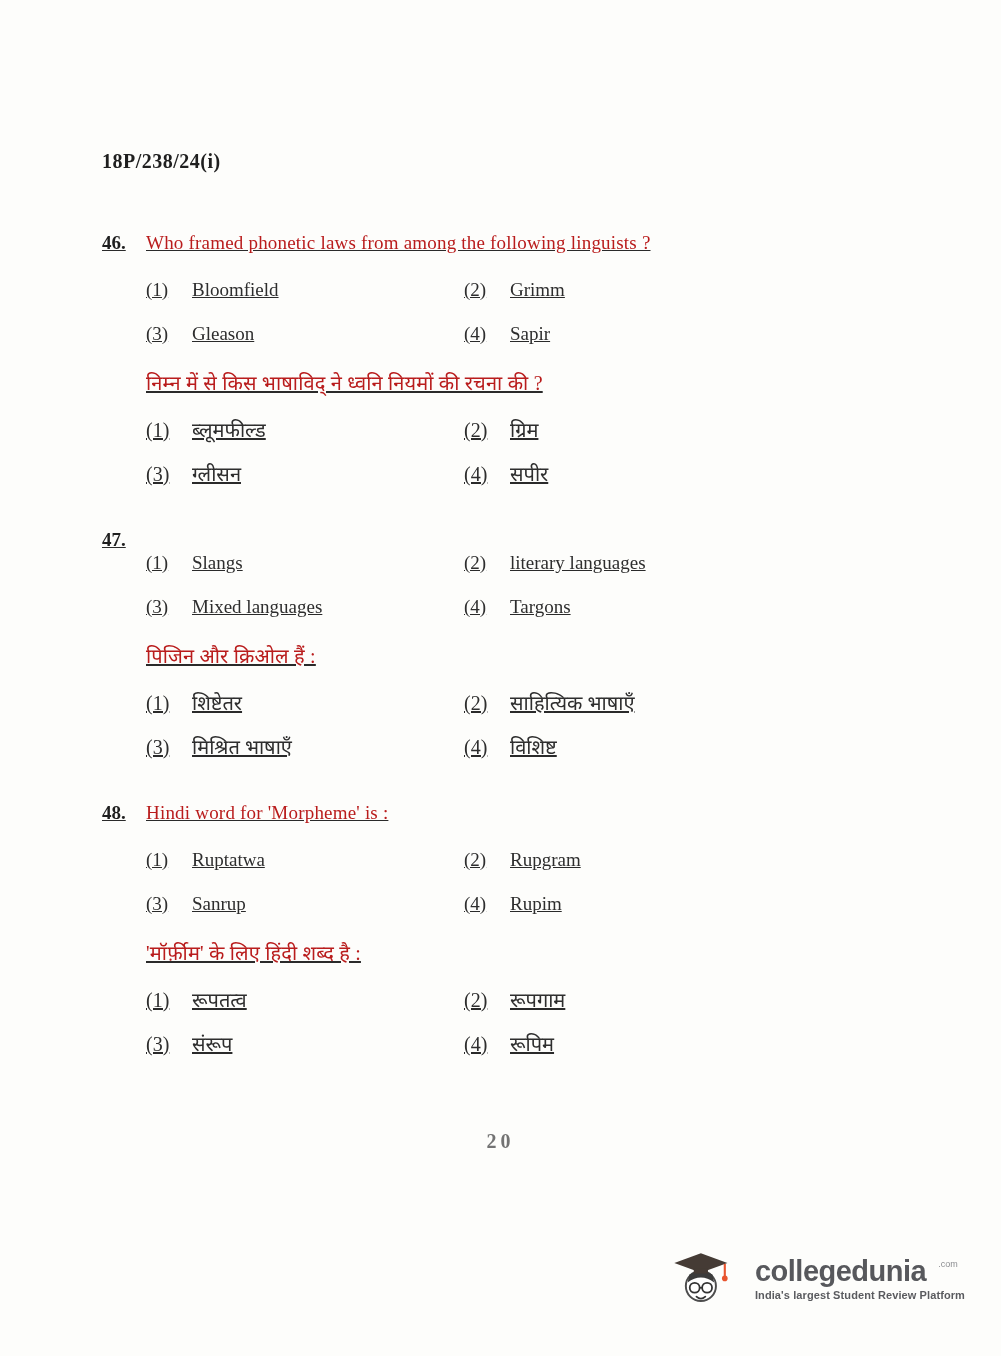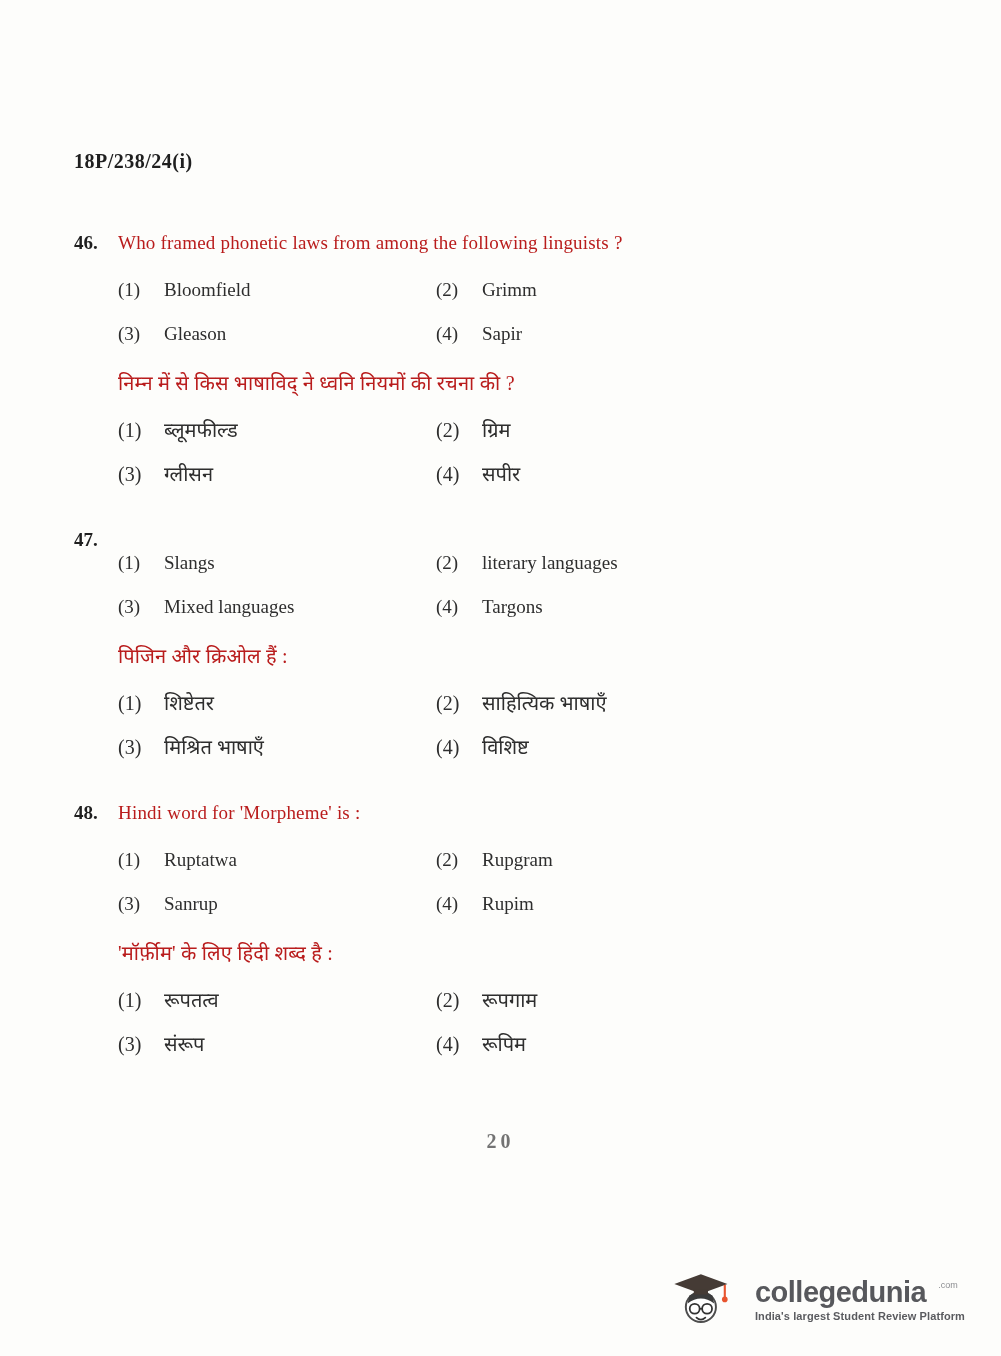--- a/index.html
+++ b/index.html
@@ -6,32 +6,32 @@
   html,body { background:#ffffff; }
   body { font-family:"Liberation Serif","DejaVu Serif",serif; }
 
   .page {
     position:relative;
     width:1001px;
     height:1356px;
     margin:0 auto;
     background:#fdfdfb;
     color:#2a2a2a;
-    padding:150px 60px 0 74px;
+    padding:150px 60px 0 102px;
     overflow:hidden;
   }
 
   .paper-code {
     font-weight:700;
     font-size:20px;
     letter-spacing:0.5px;
     color:#1f1f1f;
   }
 
-  .question { display:flex; margin-top:42px; }
+  .question { display:flex; margin-top:42px;text-decoration:underline; }
   .question.first { margin-top:58px; }
 
   .q-num {
     flex:0 0 44px;
     width:44px;
     font-weight:700;
     font-size:19px;
     line-height:24px;
     color:#1f1f1f;
   }
@@ -63,21 +63,21 @@
     text-align:center;
     font-weight:700;
     font-size:20px;
     letter-spacing:4px;
     color:#737373;
   }
 
   .logo {
     position:absolute;
     right:36px;
-    bottom:27px;
+    bottom:48px;
     display:flex;
     align-items:center;
     gap:24px;
     font-family:"Liberation Sans","DejaVu Sans",sans-serif;
   }
   .logo-icon { display:block; }
   .brand-line { display:flex; align-items:flex-start; }
   .brand-name {
     font-size:29px;
     font-weight:700;

